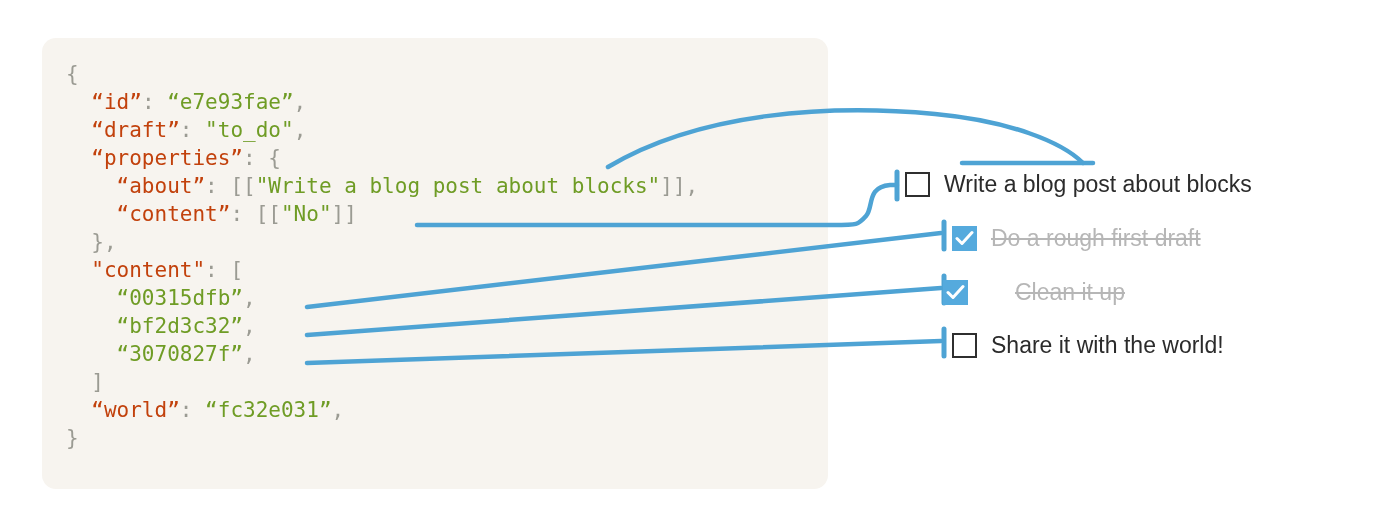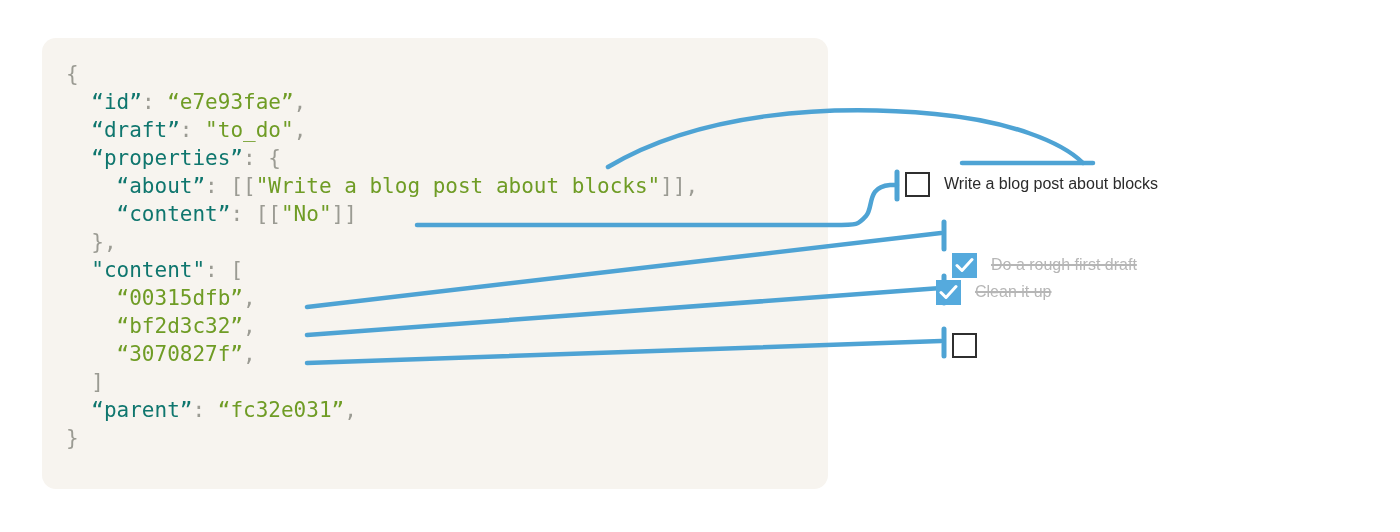--- a/index.html
+++ b/index.html
@@ -31,21 +31,21 @@
     left: 24px;
     top: 22px;
     margin: 0;
     font-family: "DejaVu Sans Mono", "Liberation Mono", monospace;
     font-size: 21px;
     line-height: 28px;
     white-space: pre;
     color: #9b9b93;
     letter-spacing: 0px;
   }
-  .jk { color: #0f766e; }      
+  .jk { color: #c2410c; }      
   .jv { color: #6f9c25; text-align: right; }      
   .jp { color: #9b9b93; }      
 
   
   #connectors {
     position: absolute;
     left: 0;
     top: 0;
     width: 1400px;
     height: 532px;
@@ -59,22 +59,22 @@
     top: 168px;
     width: 470px;
   }
   .todo-row {
     position: absolute;
     display: flex;
     align-items: center;
     height: 32px;
   }
   .todo-row.r0 { left: 0px;  top: 0px;   }
-  .todo-row.r1 { left: 47px; top: 54px; margin-top: 27px;  }
-  .todo-row.r2 { left: 31px; top: 108px; }
+  .todo-row.r1 { left: 47px; top: 54px;  }
+  .todo-row.r2 { left: 38px; top: 108px; gap: 33px; }
   .todo-row.r3 { left: 47px; top: 161px; }
 
   .checkbox {
     width: 25px;
     height: 25px;
     box-sizing: border-box;
     flex: 0 0 auto;
     position: relative;
   }
   .checkbox.unchecked {
@@ -86,21 +86,21 @@
     background: #55aadd;
   }
   .checkbox.checked svg {
     position: absolute;
     left: 3px;
     top: 4px;
   }
   .todo-label {
     margin-left: 14px;
     font-family: "Liberation Sans", sans-serif;
-    font-size: 16px;
+    font-size: 23px;
     color: #2b2b2b;
     white-space: nowrap;
   }
   .todo-label.done {
     color: #b6b6b6;
     text-decoration: line-through;
     text-decoration-thickness: 2px;
   }
 </style>
 </head>
@@ -114,21 +114,21 @@
   <span class="jk">“draft”</span><span class="jp">: </span><span class="jv">"to_do"</span><span class="jp">,</span>
   <span class="jk">“properties”</span><span class="jp">: {</span>
     <span class="jk">“about”</span><span class="jp">: [[</span><span class="jv">"Write a blog post about blocks"</span><span class="jp">]],</span>
     <span class="jk">“content”</span><span class="jp">: [[</span><span class="jv">"No"</span><span class="jp">]]</span>
   <span class="jp">},</span>
   <span class="jk">"content"</span><span class="jp">: [</span>
     <span class="jv">“00315dfb”</span><span class="jp">,</span>
     <span class="jv">“bf2d3c32”</span><span class="jp">,</span>
     <span class="jv">“3070827f”</span><span class="jp">,</span>
   <span class="jp">]</span>
-  <span class="jk">“parent”</span><span class="jp">: </span><span class="jv">“fc32e031”</span><span class="jp">,</span>
+  <span class="jk">“world”</span><span class="jp">: </span><span class="jv">“fc32e031”</span><span class="jp">,</span>
 <span class="jp">}</span></pre>
   </div>
 
   <svg id="connectors" viewBox="0 0 1400 532" xmlns="http://www.w3.org/2000/svg">
     <g fill="none" stroke="#4ea3d4" stroke-width="4.5" stroke-linecap="round">
 
       <path d="M 608,167 C 700,112 830,104 935,114 C 1010,121 1062,142 1083,163"></path>
 
       <path d="M 962,163 L 1093,163"></path>
 
@@ -167,16 +167,17 @@
       <div class="checkbox checked">
         <svg width="19" height="17" viewBox="0 0 19 17" xmlns="http://www.w3.org/2000/svg">
           <path d="M2 8.5 L7 13.5 L17 2.5" fill="none" stroke="#ffffff" stroke-width="3" stroke-linecap="round" stroke-linejoin="round"></path>
         </svg>
       </div>
       <div class="todo-label done">Clean it up</div>
     </div>
 
     <div class="todo-row r3">
       <div class="checkbox unchecked"></div>
+      <div class="todo-label">Share it with the world!</div>
     </div>
 
   </div>
 </div>
 
 </body></html>

